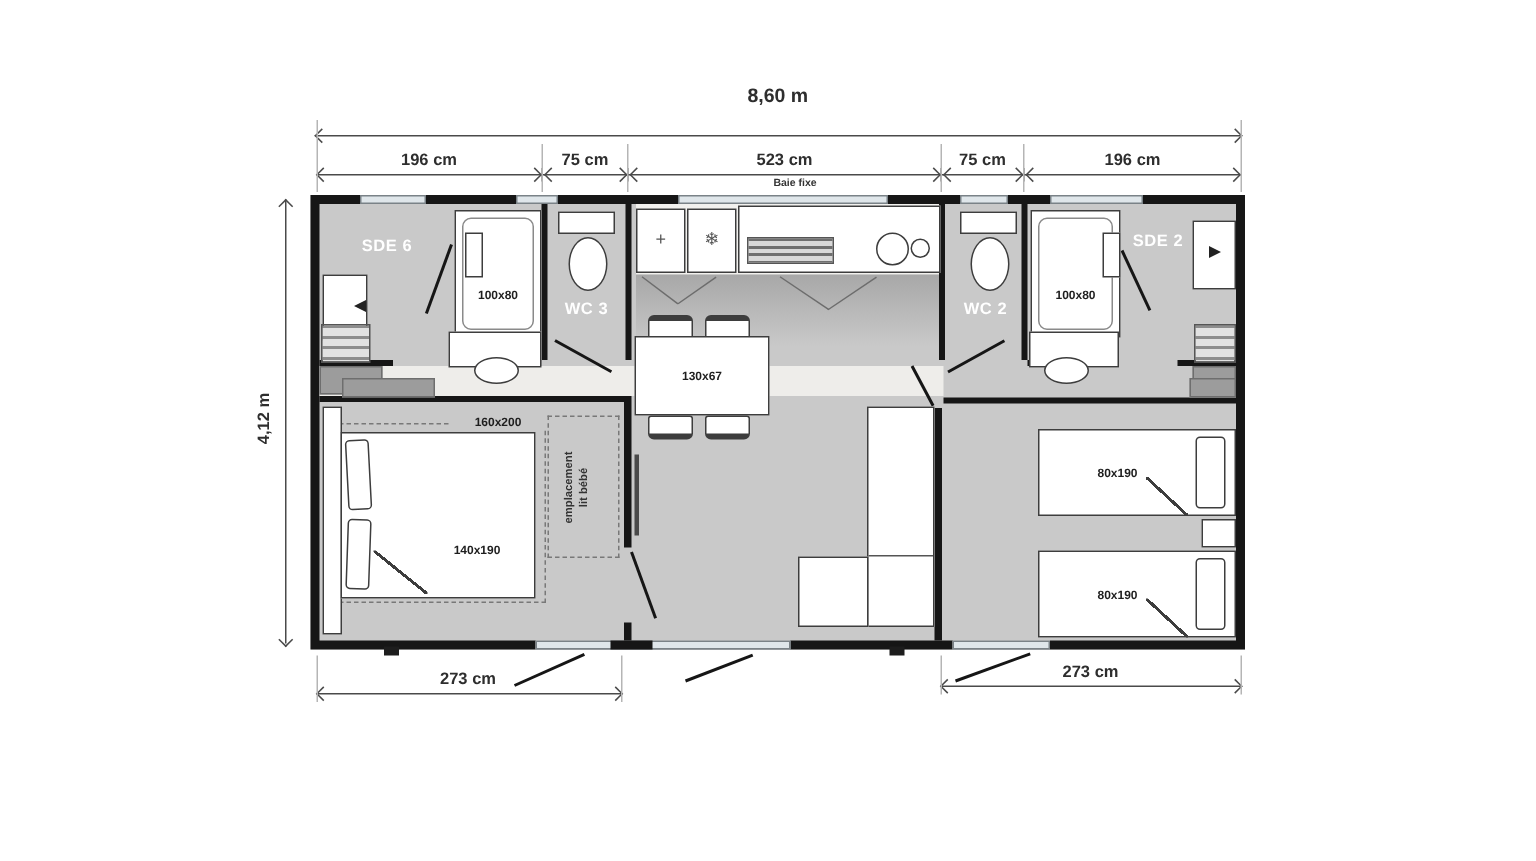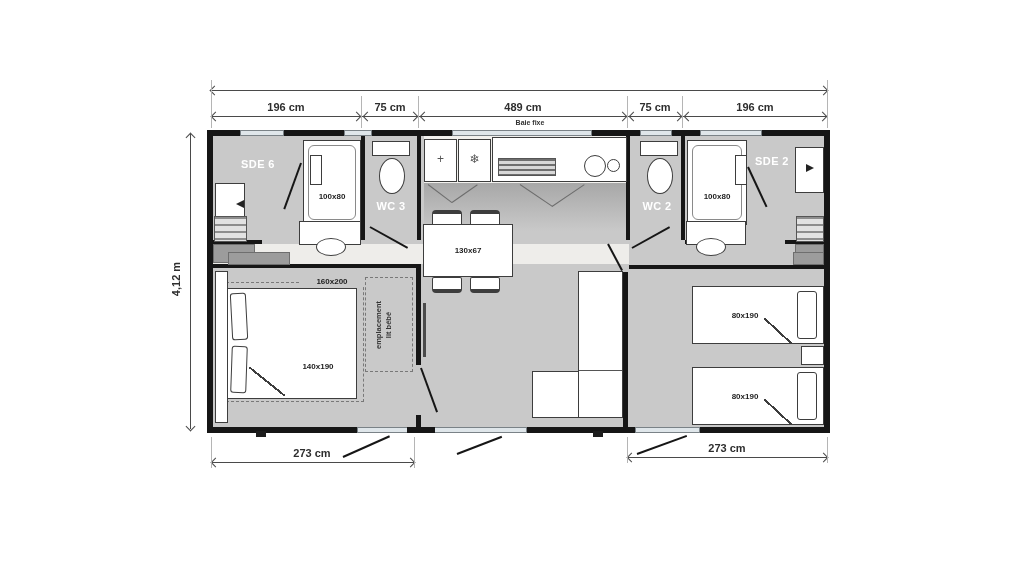--- a/index.html
+++ b/index.html
@@ -51,27 +51,28 @@
   .handle{position:absolute;background:#1d1d1d;}
   .tri-l{position:absolute;width:0;height:0;border-top:4px solid transparent;border-bottom:4px solid transparent;border-right:8px solid #222;}
   .tri-r{position:absolute;width:0;height:0;border-top:4px solid transparent;border-bottom:4px solid transparent;border-left:8px solid #222;}
   .glyph{position:absolute;color:#555;font-size:12px;text-align:center;}
 </style>
 </head>
 <body>
 
 <div class="canvas">
 
+  <div class="dim-text big" style="left:207px;top:56px;width:623px;">8,60 m</div>
   <div class="dim-line" style="left:211px;top:90px;width:616px;"></div>
   <span class="chev l" style="left:211px;top:87px;"></span>
   <span class="chev r" style="left:820px;top:87px;"></span>
 
   <div class="dim-text" style="left:246px;top:101px;width:80px;">196 cm</div>
   <div class="dim-text" style="left:350px;top:101px;width:80px;">75 cm</div>
-  <div class="dim-text" style="left:483px;top:101px;width:80px;">489 cm</div>
+  <div class="dim-text" style="left:483px;top:101px;width:80px;">523 cm</div>
   <div class="dim-text" style="left:615px;top:101px;width:80px;">75 cm</div>
   <div class="dim-text" style="left:715px;top:101px;width:80px;">196 cm</div>
 
   <div class="dim-line" style="left:211px;top:116px;width:616px;"></div>
   <span class="chev l" style="left:212px;top:113px;"></span>
   <span class="chev r" style="left:819px;top:113px;"></span>
   <span class="tick" style="left:361px;top:112px;"></span>
   <span class="tick" style="left:418px;top:112px;"></span>
   <span class="tick" style="left:627px;top:112px;"></span>
   <span class="tick" style="left:682px;top:112px;"></span>

